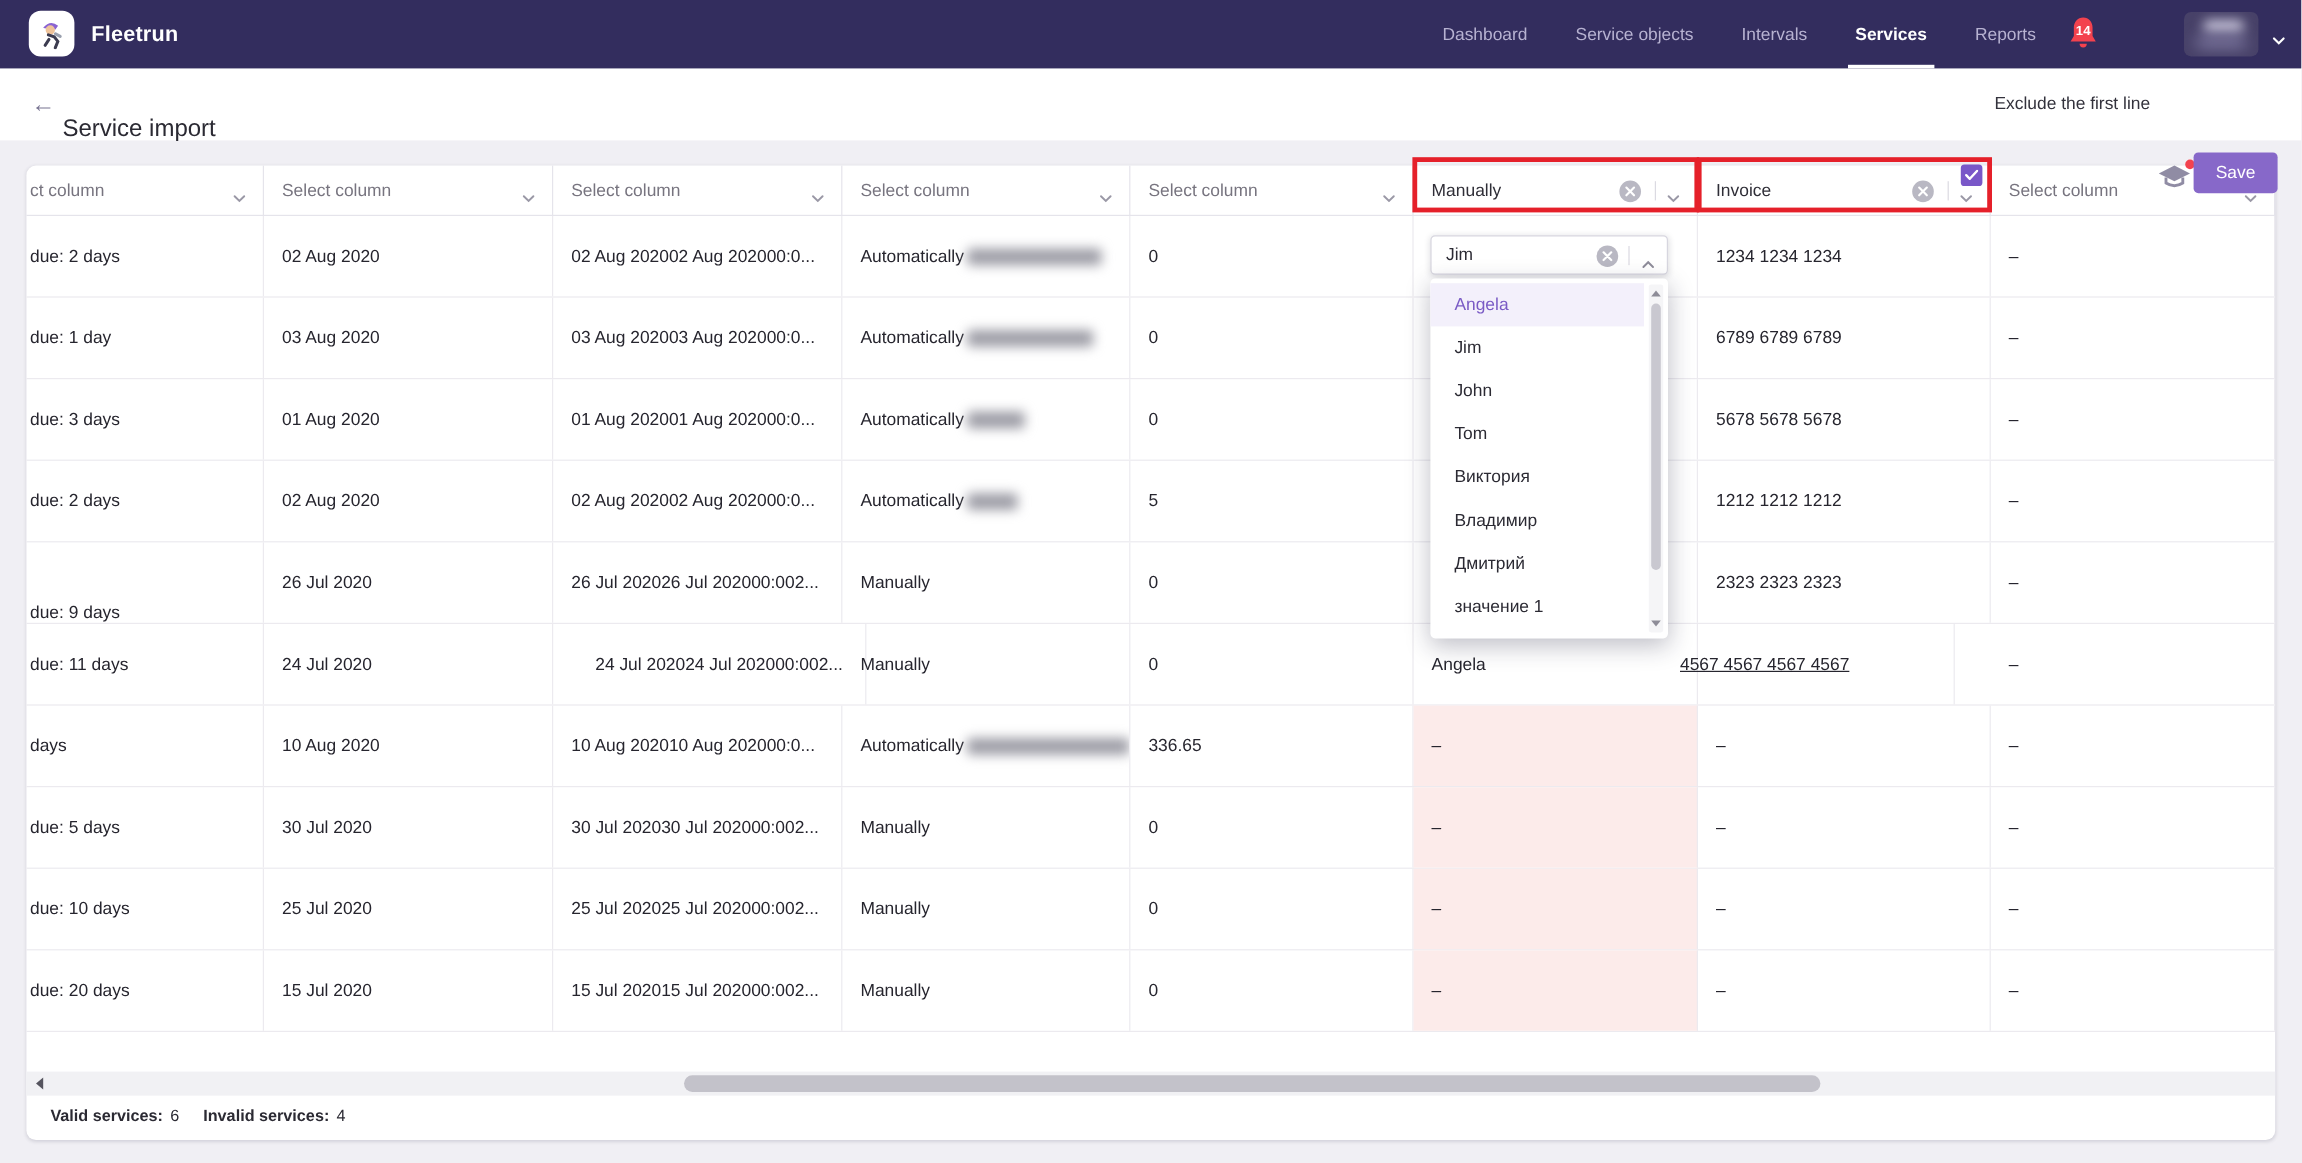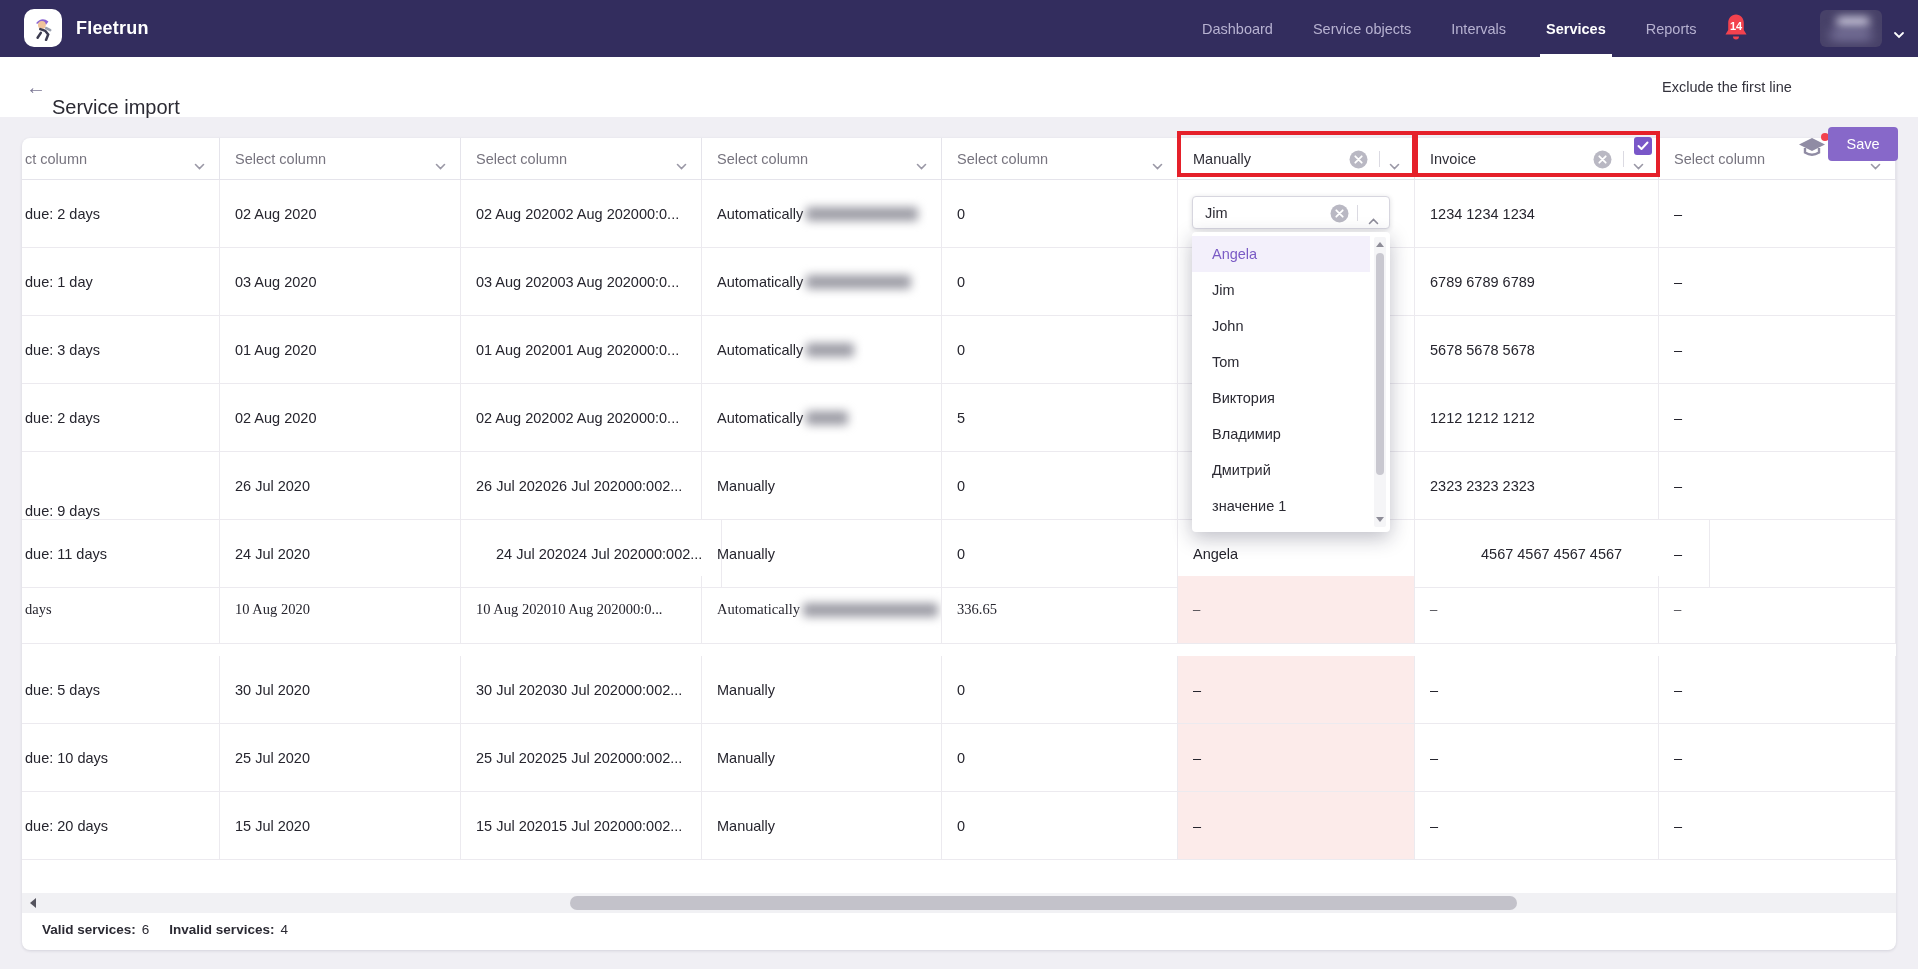--- a/index.html
+++ b/index.html
@@ -356,28 +356,28 @@
           </div>
           <div class="td" style="left: 680px; width: 240px;">
             <span>Manually</span>
           </div>
           <div class="td" style="left: 920px; width: 236px;">
             <span>0</span>
           </div>
           <div class="td" style="left: 1156px; width: 237px;">
             <span>Angela</span>
           </div>
-          <div class="td" style="left: 1444px; width: 244px;">
+          <div class="td" style="left: 1363px; width: 244px; text-decoration: underline;">
             <span>4567 4567 4567 4567</span>
           </div>
           <div class="td" style="left: 1637px; width: 237px;">
             <span>–</span>
           </div>
         </div>
-        <div class="tr" style="top: 438px; font-family: Liberation Serif, serif;">
+        <div class="tr" style="top: 450px;">
           <div class="td first" style="left: 0px; width: 198px;">
             <span>days</span>
           </div>
           <div class="td" style="left: 198px; width: 241px;">
             <span>10 Aug 2020</span>
           </div>
           <div class="td" style="left: 439px; width: 241px;">
             <span>10 Aug 202010 Aug 202000:0...</span>
           </div>
           <div class="td" style="left: 680px; width: 240px;">

